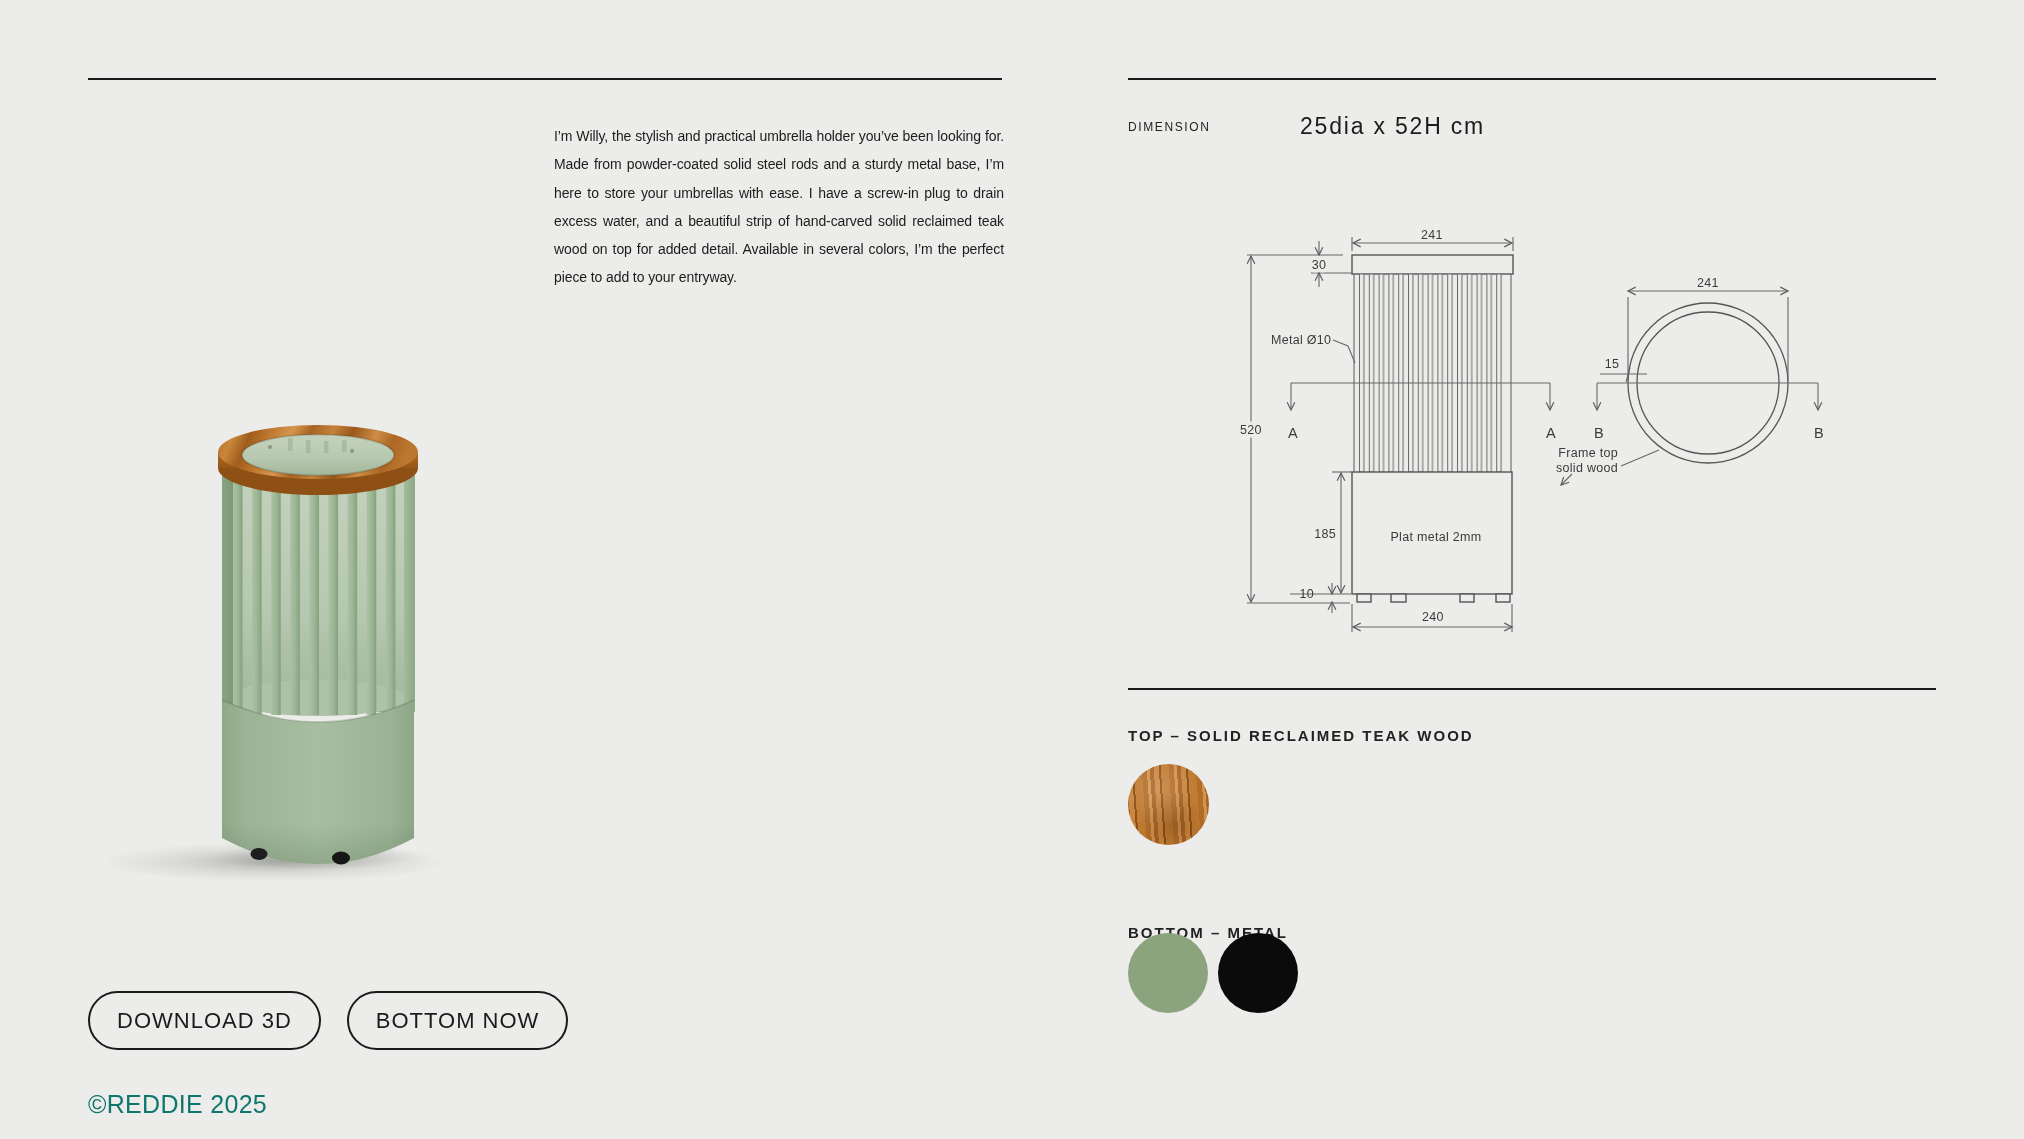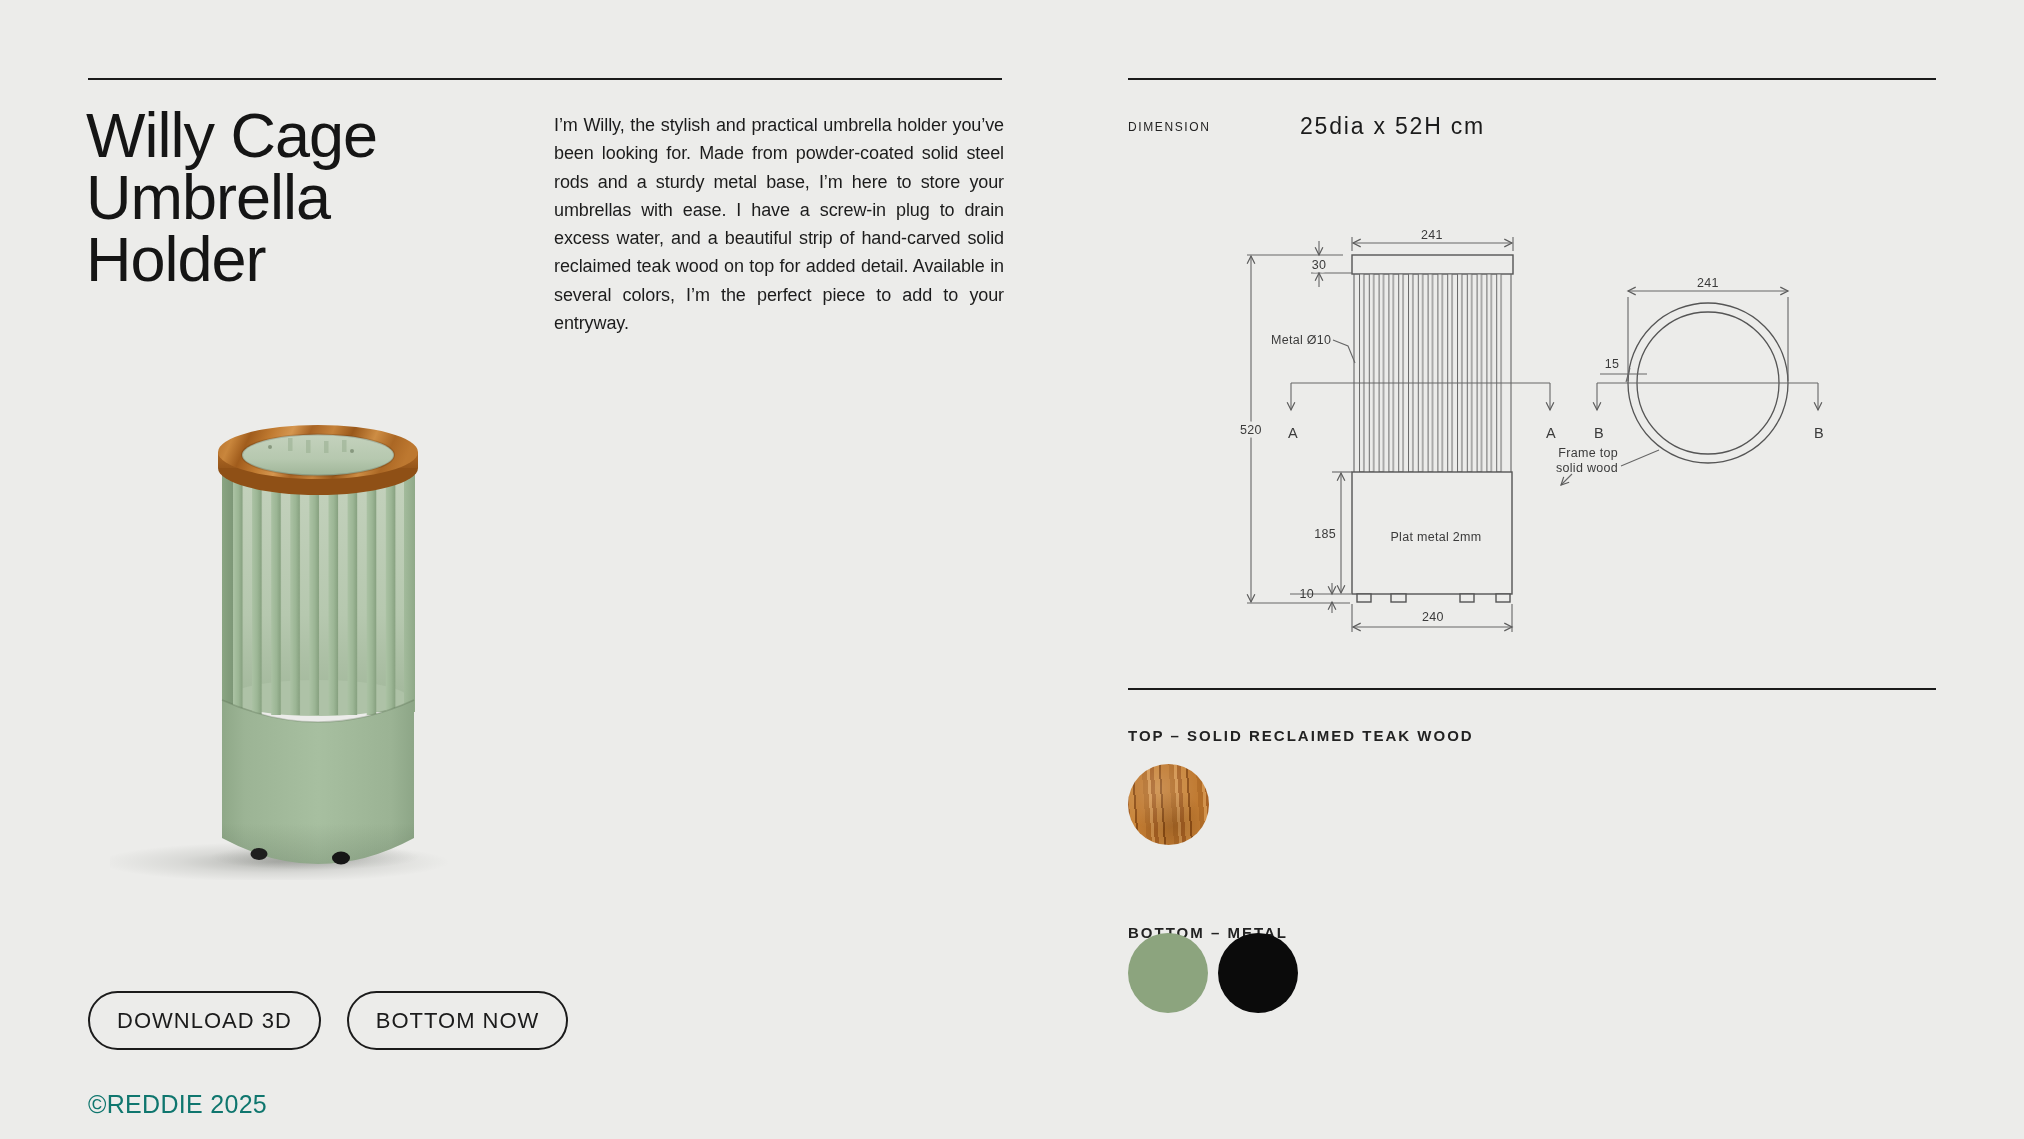--- a/index.html
+++ b/index.html
@@ -1,21 +1,21 @@
 <!DOCTYPE html>
 <html><head>
 <meta charset="utf-8">
 <style>
   html,body{margin:0;padding:0;}
   body{font-family:"Liberation Sans","DejaVu Sans",sans-serif;background:#ececea;}
   .page{position:relative;width:2024px;height:1139px;background:#ececea;overflow:hidden;color:#1d1d1d;}
   .abs{position:absolute;}
   .rule{height:2px;background:#1b1b1b;}
   .title{left:86px;top:104px;font-size:63px;line-height:62px;letter-spacing:-1px;font-weight:500;white-space:pre-line;color:#151515;}
-  .desc{left:554px;top:111px;width:450px;font-size:18px;line-height:28.3px;text-align:justify;letter-spacing:-0.1px;color:#1c1c1c;}
+  .desc{left:554px;top:122px;width:450px;font-size:14px;line-height:28.3px;text-align:justify;letter-spacing:-0.1px;color:#1c1c1c;}
   .btn-row{left:88px;top:991px;display:flex;gap:26px;}
   .pill{height:59px;display:flex;align-items:center;border:2.2px solid #1b1b1b;border-radius:32px;padding:4px 27px;font-size:22px;letter-spacing:1px;background:transparent;color:#1b1b1b;font-family:inherit;cursor:pointer;white-space:nowrap;}
   .copyright{left:88px;top:1090px;font-size:25px;letter-spacing:0.3px;color:#0f766e;}
   .dim-label{left:1128px;top:120px;font-size:12px;letter-spacing:1.6px;font-weight:400;color:#222;}
   .dim-value{left:1256px;top:113px;font-size:23px;letter-spacing:1.8px;font-weight:500;color:#1b1b1b;margin-left:44px;}
   .mat-label{font-size:15px;letter-spacing:2px;font-weight:700;color:#222;}
   .swatch{width:80px;height:80px;border-radius:50%;}
   .swatch-row{left:1128px;top:933px;display:flex;gap:10px;}
   .wood{left:1128px;top:764px;width:81px;height:81px;border-radius:50%;
     background:
@@ -29,23 +29,20 @@
   .dline{stroke:#666;stroke-width:1.1;fill:none;}
   .dout{stroke:#555;stroke-width:1.4;fill:#ececea;}
 </style>
 </head>
 <body>
 
 <div class="page">
 
   <div class="abs rule" style="left:88px;top:78px;width:914px;"></div>
 
-  <h1 class="abs title" style="margin:0;">Willy Cage
-Umbrella
-Holder</h1>
 
   <p class="abs desc" style="margin:0;">I’m Willy, the stylish and practical umbrella holder you’ve been looking for. Made from powder-coated solid steel rods and a sturdy metal base, I’m here to store your umbrellas with ease. I have a screw-in plug to drain excess water, and a beautiful strip of hand-carved solid reclaimed teak wood on top for added detail. Available in several colors, I’m the perfect piece to add to your entryway.</p>
 
   <svg class="abs" style="left:110px;top:395px;" width="450" height="485" viewBox="110 395 450 485" aria-hidden="true">
     <defs>
       <linearGradient id="barG" x1="0" y1="0" x2="1" y2="0">
         <stop offset="0%" stop-color="#abc2a4"></stop>
           <stop offset="55%" stop-color="#9cb695"></stop>
           <stop offset="100%" stop-color="#86a07f"></stop>
       </linearGradient>

